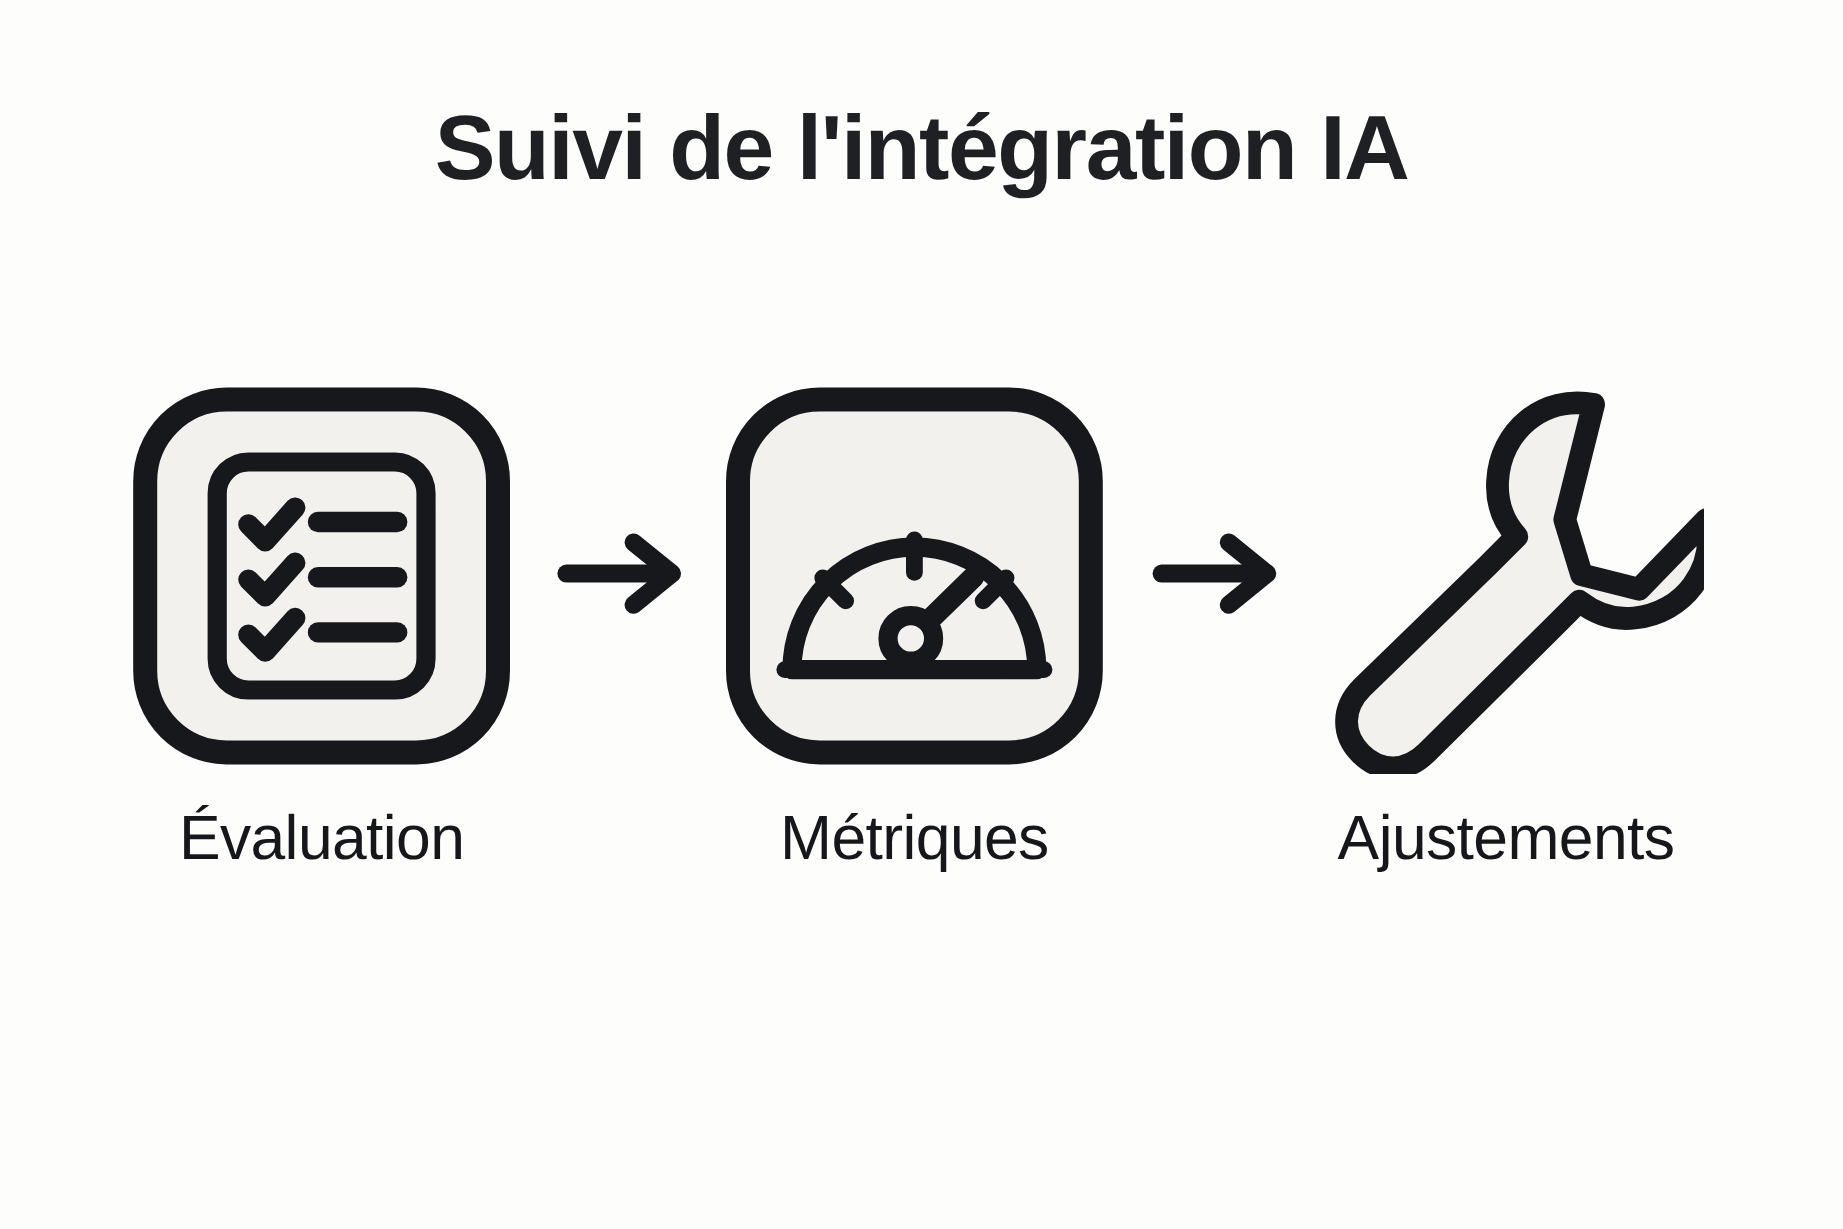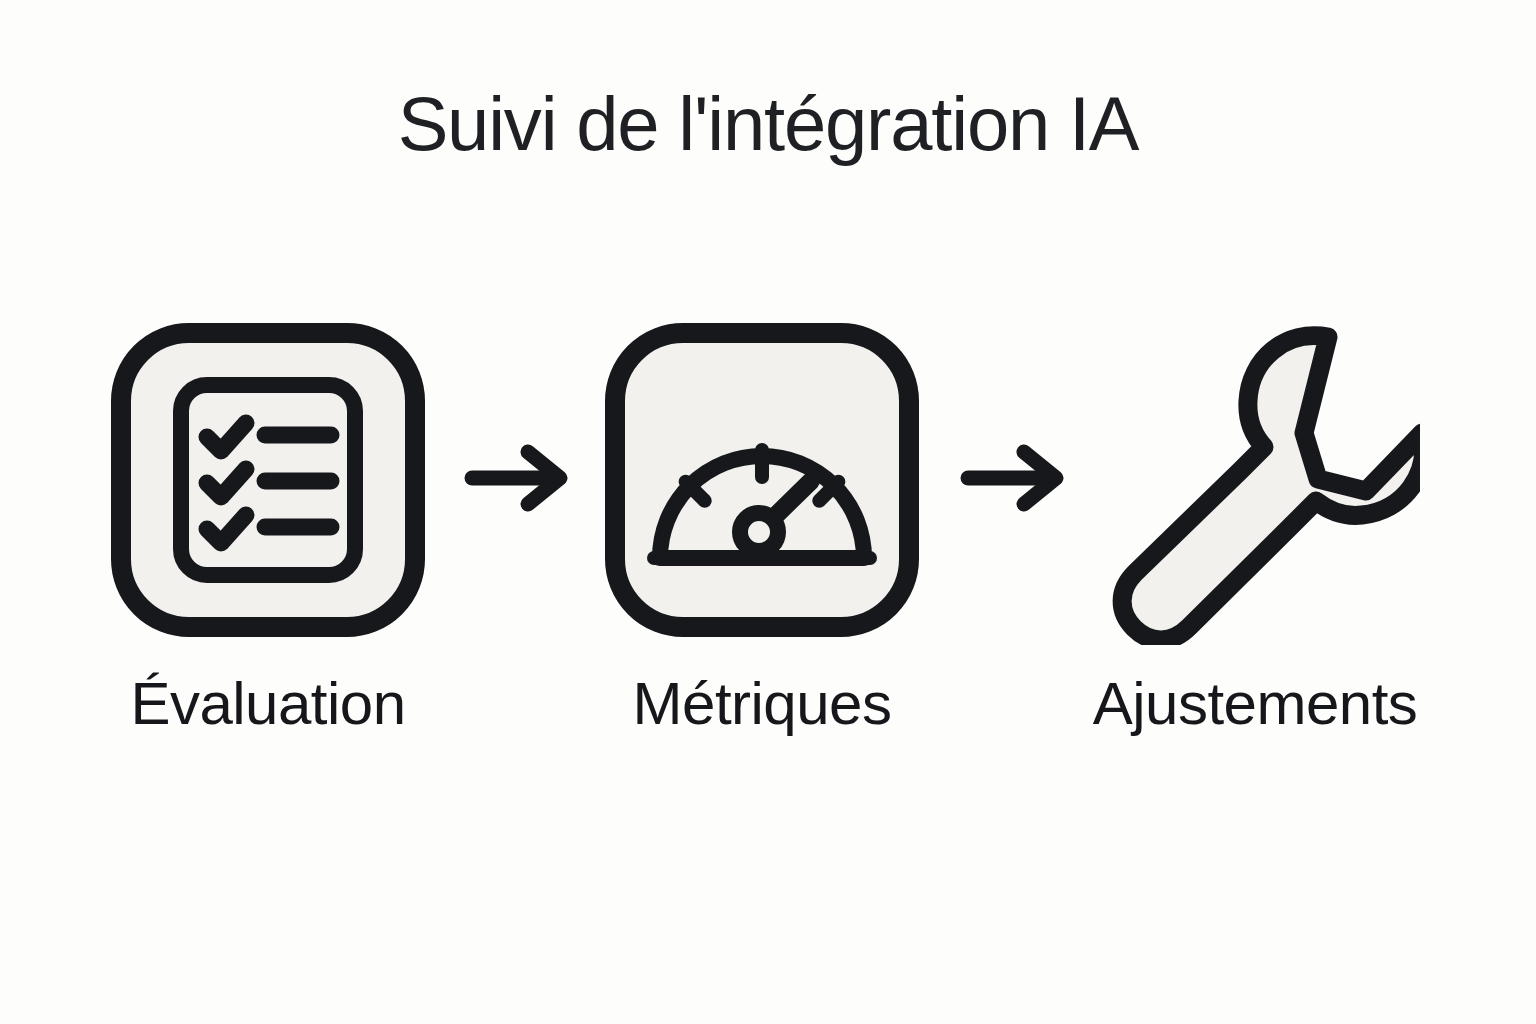--- a/index.html
+++ b/index.html
@@ -22,21 +22,21 @@
   }
 
   
   .title {
     position: absolute;
     top: 86px;
     left: 0;
     width: 1536px;
     text-align: center;
     font-size: 76px;
-    font-weight: 400;
+    font-weight: 700;
     letter-spacing: -1.2px;
     color: #1E2024;
     line-height: 1.0;
     white-space: nowrap;
   }
 
   
   .flow {
     position: absolute;
     top: 300px;
@@ -89,21 +89,21 @@
     top: 672px;
     left: 0;
     width: 1536px;
     height: 90px;
   }
   .label {
     position: absolute;
     top: 0;
     width: 420px;
     text-align: center;
-    font-size: 60px;
+    font-size: 52px;
     font-weight: 400;
     color: #15171A;
     letter-spacing: -0.5px;
     line-height: 1.05;
     white-space: nowrap;
   }
   .label-1 { left: 58px; }
   .label-2 { left: 552px; }
   .label-3 { left: 1045px; }
 </style>

